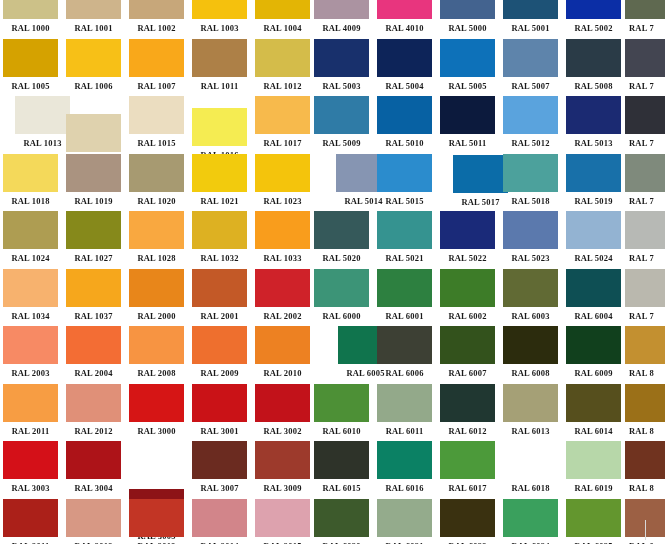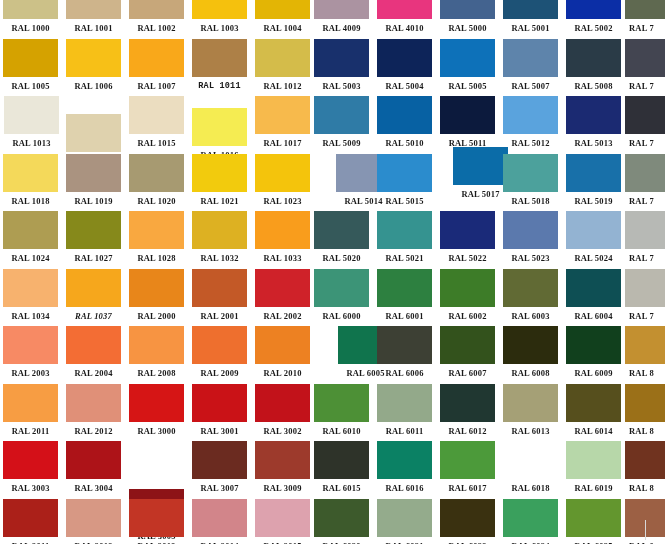--- a/index.html
+++ b/index.html
@@ -100,29 +100,29 @@
         <span class="label">RAL 1005</span>
       </div>
       <div class="cell" style="left: 63px; top: 57.5px;">
         <span class="swatch" style="background: rgb(247, 192, 23);"></span>
         <span class="label">RAL 1006</span>
       </div>
       <div class="cell" style="left: 126px; top: 57.5px;">
         <span class="swatch" style="background: rgb(249, 168, 26);"></span>
         <span class="label">RAL 1007</span>
       </div>
-      <div class="cell" style="left: 189px; top: 57.5px; font-family: Liberation Mono, monospace;">
+      <div class="cell" style="left: 189px; top: 57.5px;">
         <span class="swatch" style="background: rgb(173, 128, 71);"></span>
         <span class="label">RAL 1011</span>
       </div>
       <div class="cell" style="left: 252px; top: 57.5px;">
         <span class="swatch" style="background: rgb(212, 188, 74);"></span>
         <span class="label">RAL 1012</span>
       </div>
-      <div class="cell" style="left: 1px; top: 115px; border-radius: 23px;">
+      <div class="cell" style="left: 12px; top: 115px; border-radius: 23px;">
         <span class="swatch" style="background: rgb(234, 231, 217);"></span>
         <span class="label">RAL 1013</span>
       </div>
       <div class="cell" style="left: 63px; top: 133px;">
         <span class="swatch" style="background: rgb(223, 210, 174);"></span>
         <span class="label">RAL 1014</span>
       </div>
       <div class="cell" style="left: 126px; top: 115px;">
         <span class="swatch" style="background: rgb(235, 221, 192);"></span>
         <span class="label">RAL 1015</span>
@@ -172,21 +172,21 @@
         <span class="label">RAL 1032</span>
       </div>
       <div class="cell" style="left: 252px; top: 230px;">
         <span class="swatch" style="background: rgb(249, 157, 28);"></span>
         <span class="label">RAL 1033</span>
       </div>
       <div class="cell" style="left: 0px; top: 287.5px;">
         <span class="swatch" style="background: rgb(247, 178, 110);"></span>
         <span class="label">RAL 1034</span>
       </div>
-      <div class="cell" style="left: 63px; top: 287.5px; font-style: italic;">
+      <div class="cell" style="left: 63px; top: 287.5px;">
         <span class="swatch" style="background: rgb(246, 167, 28);"></span>
         <span class="label">RAL 1037</span>
       </div>
       <div class="cell" style="left: 126px; top: 287.5px;">
         <span class="swatch" style="background: rgb(232, 134, 26);"></span>
         <span class="label">RAL 2000</span>
       </div>
       <div class="cell" style="left: 189px; top: 287.5px;">
         <span class="swatch" style="background: rgb(195, 89, 39);"></span>
         <span class="label">RAL 2001</span>
@@ -338,21 +338,21 @@
         <span class="label">RAL 5013</span>
       </div>
       <div class="cell" style="left: 0px; top: 172.5px; padding-left: 22px;">
         <span class="swatch" style="background: rgb(134, 149, 178);"></span>
         <span class="label">RAL 5014</span>
       </div>
       <div class="cell" style="left: 63px; top: 172.5px;">
         <span class="swatch" style="background: rgb(43, 140, 205);"></span>
         <span class="label">RAL 5015</span>
       </div>
-      <div class="cell" style="left: 126px; top: 166px; padding-left: 13px;">
+      <div class="cell" style="left: 126px; top: 174px; padding-left: 13px;">
         <span class="swatch" style="background: rgb(11, 108, 168);"></span>
         <span class="label">RAL 5017</span>
       </div>
       <div class="cell" style="left: 189px; top: 172.5px;">
         <span class="swatch" style="background: rgb(76, 161, 156);"></span>
         <span class="label">RAL 5018</span>
       </div>
       <div class="cell" style="left: 252px; top: 172.5px;">
         <span class="swatch" style="background: rgb(24, 112, 169);"></span>
         <span class="label">RAL 5019</span>

